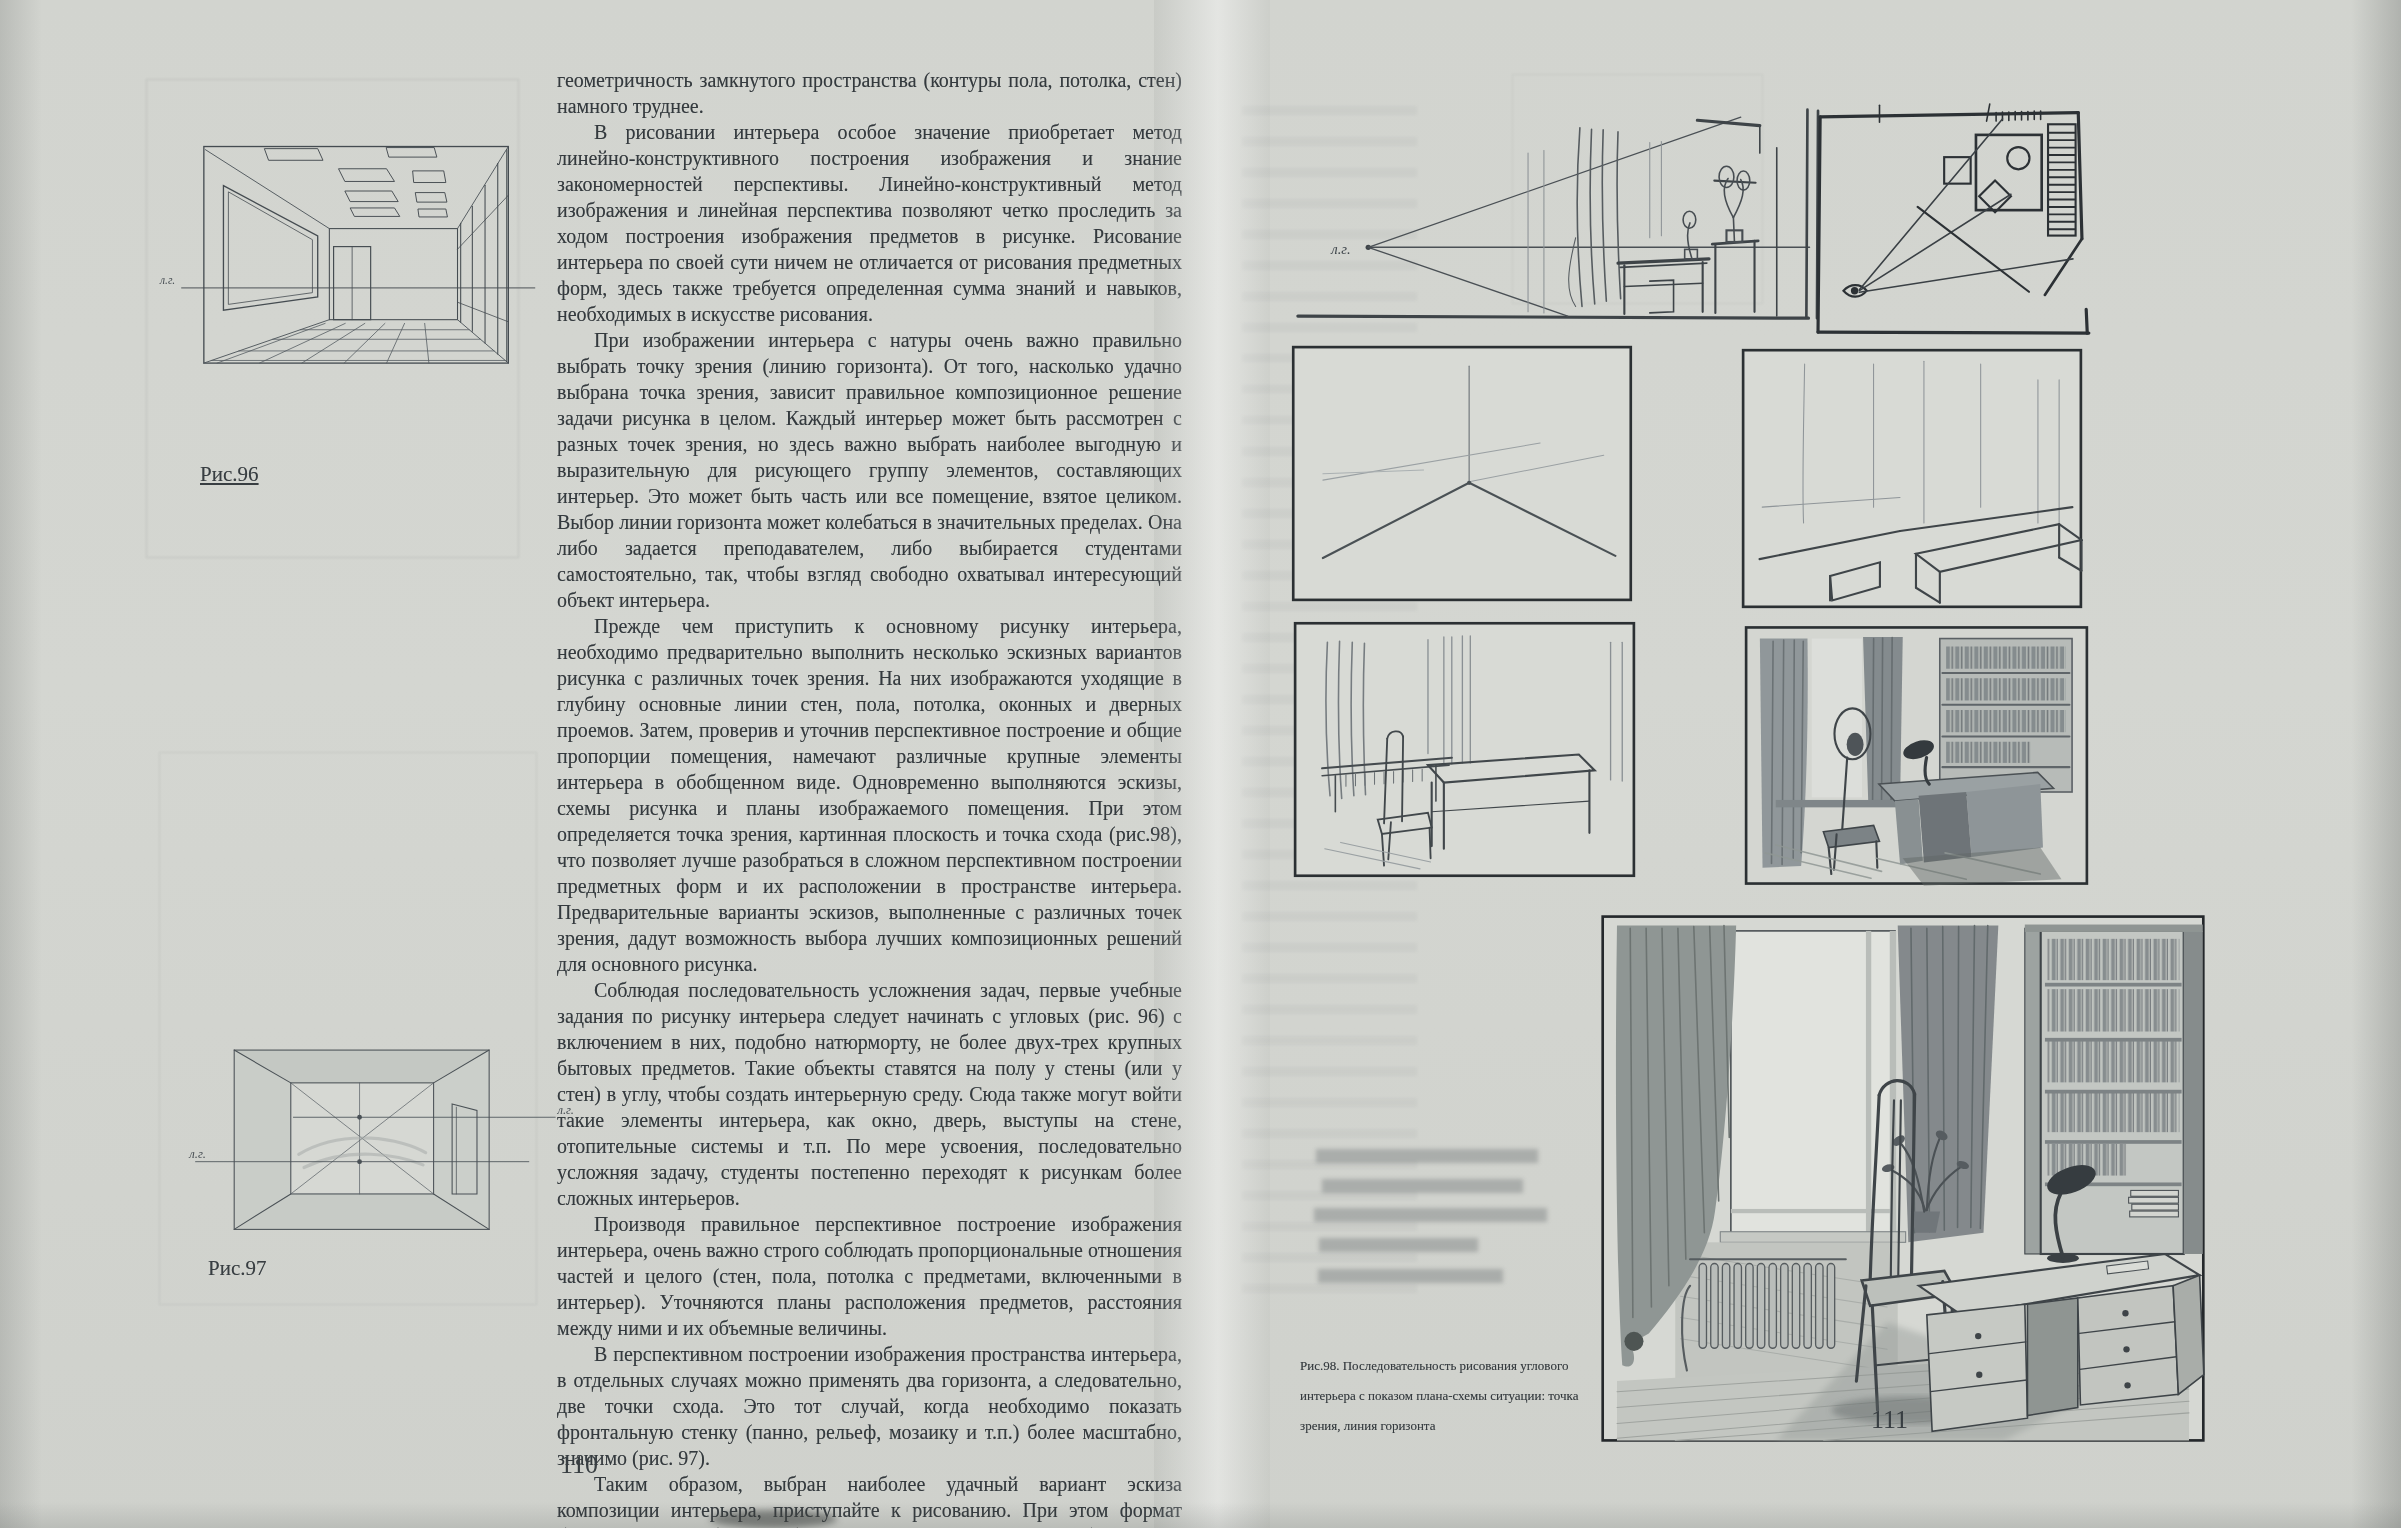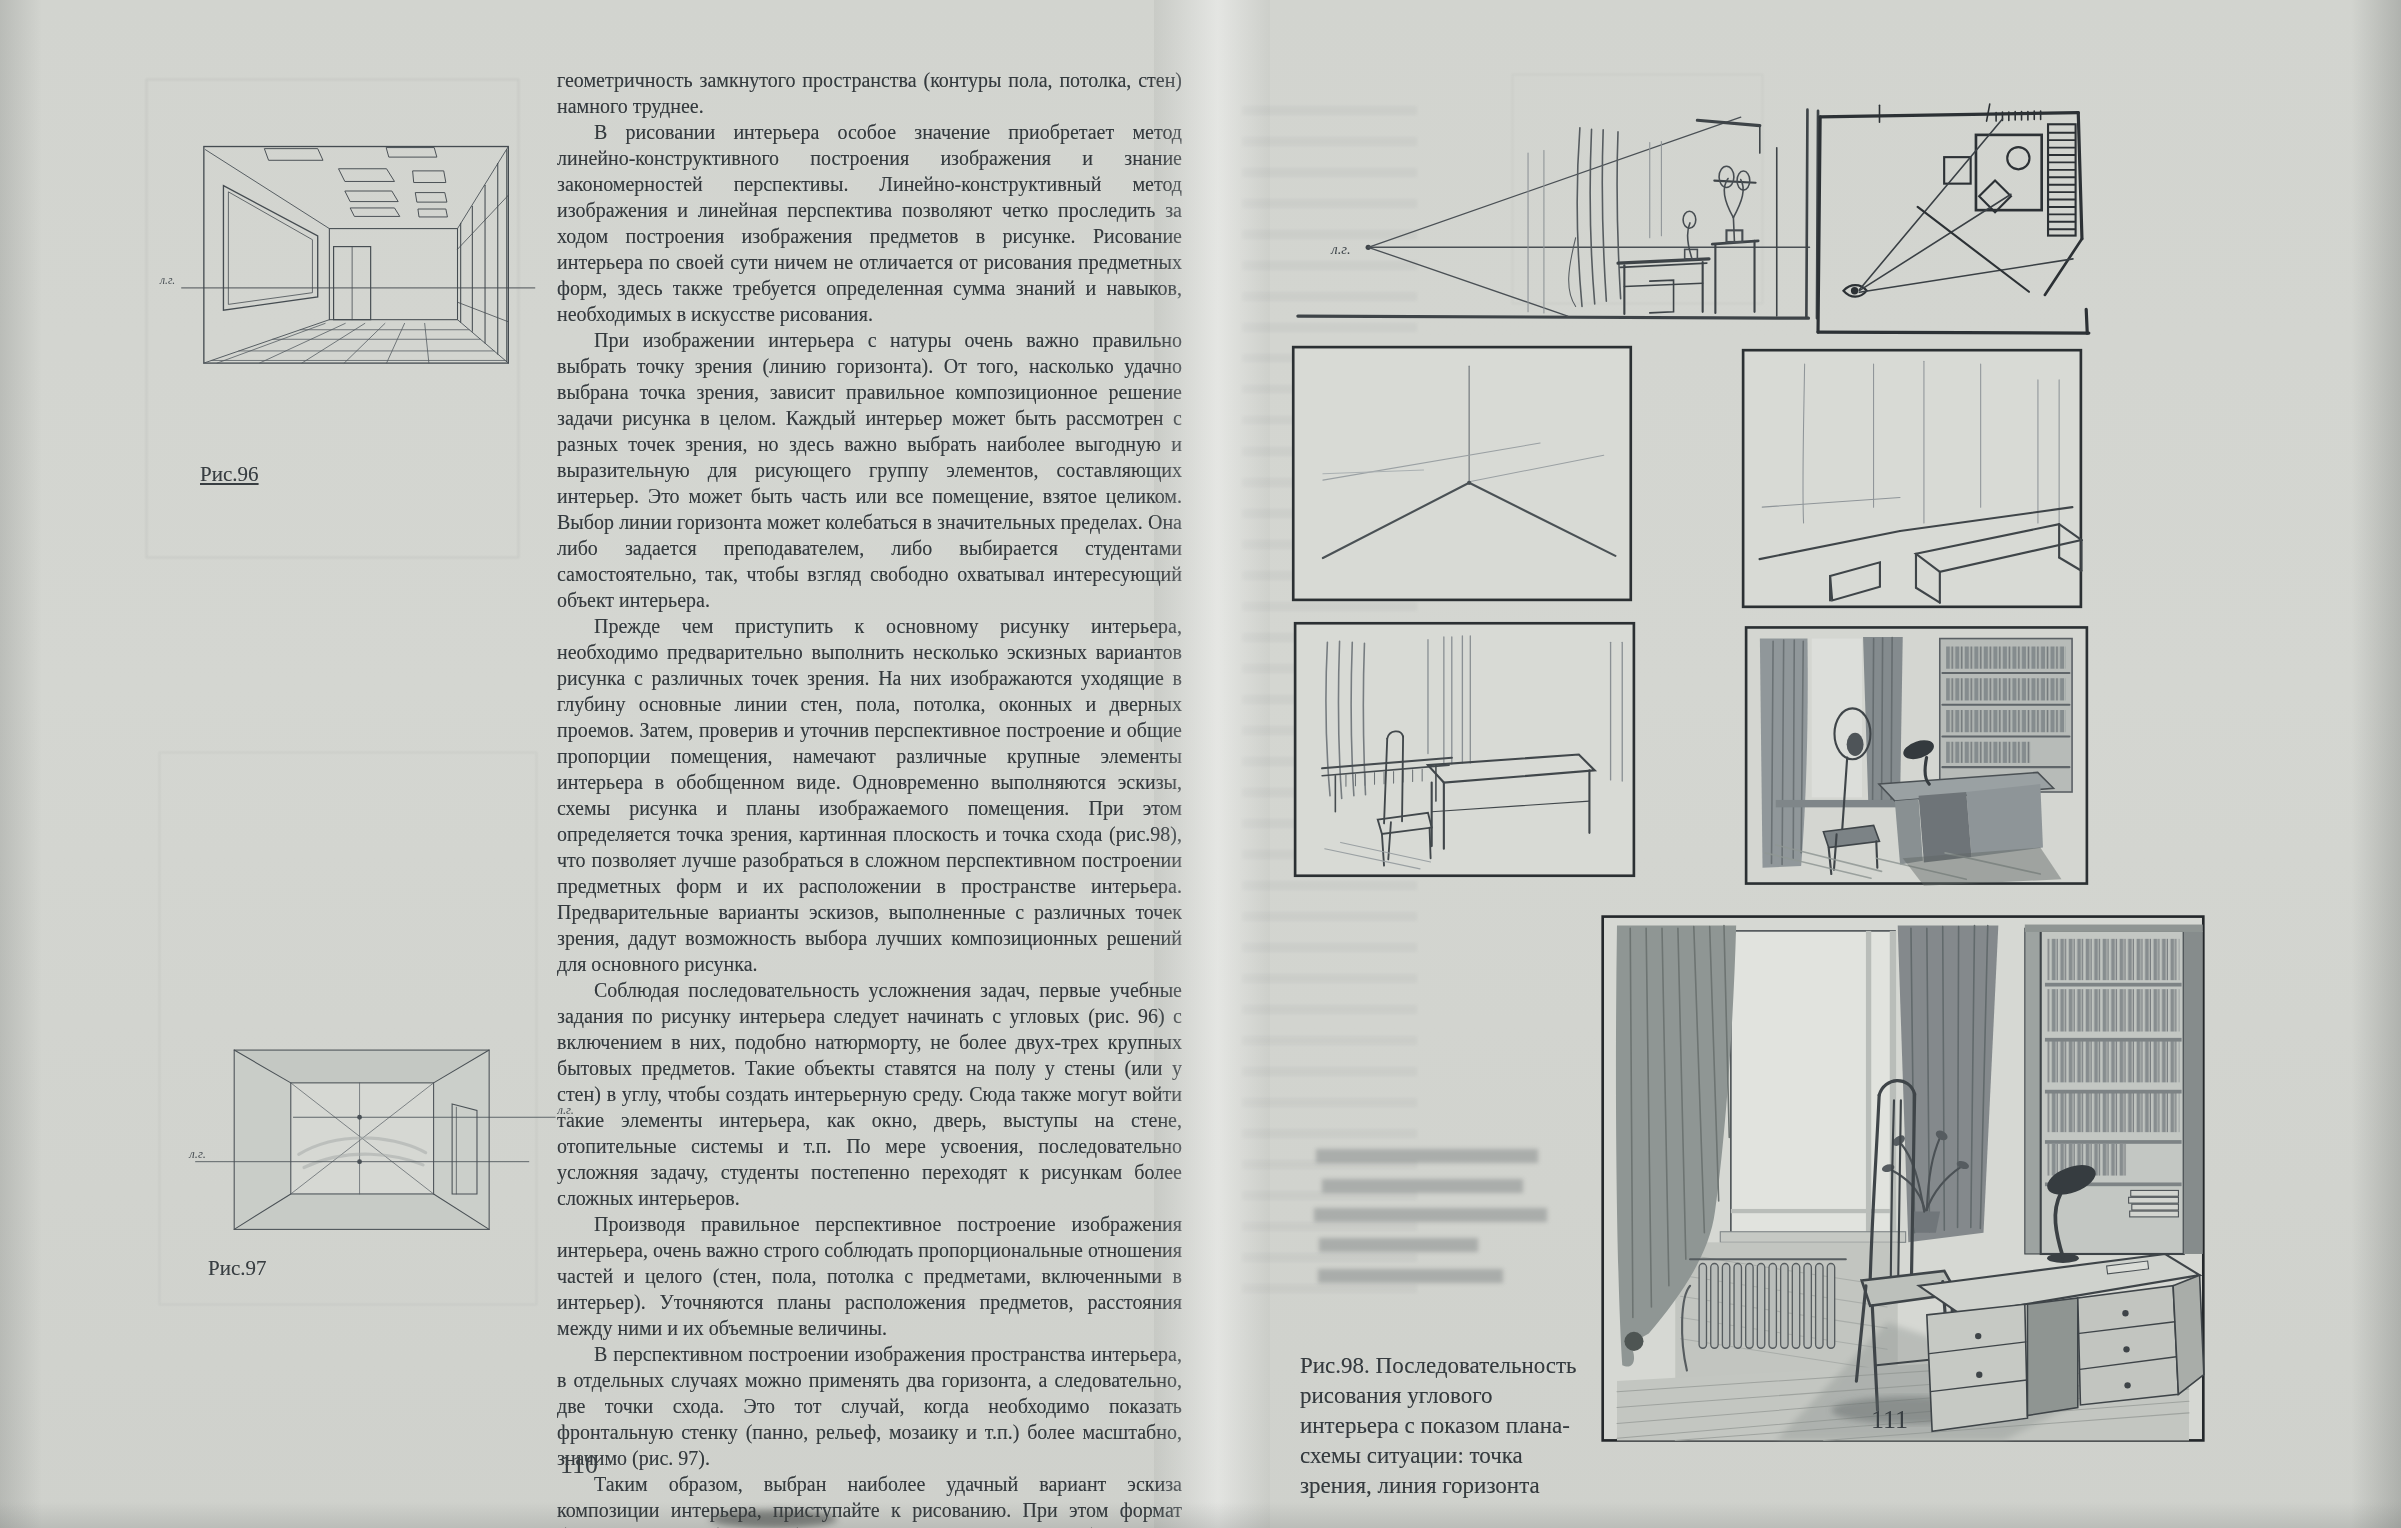--- a/index.html
+++ b/index.html
@@ -16,21 +16,21 @@
   .text-col{
     left:557px;top:67px;width:625px;
     font-size:20px;line-height:26px;text-align:justify;
     color:#343a3e;text-shadow:0 0 0.5px rgba(52,58,62,.4);
   }
   .text-col p{margin:0;text-indent:37px;}
   .text-col p.no-indent{text-indent:0;}
   .cap{font-size:21px;color:#383e42;text-shadow:0 0 0.5px rgba(52,58,62,.35);}
   .pnum{font-size:26px;color:#383e42;}
   .fig-caption-98{
-    left:87px;top:1351px;width:297px;font-size:23px;line-height:30px;
+    left:87px;top:1351px;width:297px;font-size:13px;line-height:30px;
     color:#343a3e;text-shadow:0 0 0.5px rgba(52,58,62,.35);
   }
   
   .ghost{pointer-events:none;}
   .ghost-rect{border:1.6px solid rgba(118,124,127,.20);filter:blur(1.1px);}
   .ghost-lines{
     background:repeating-linear-gradient(180deg,
       rgba(110,116,120,.12) 0 8.5px, rgba(110,116,120,0) 8.5px 31px);
     filter:blur(1.6px);
   }

